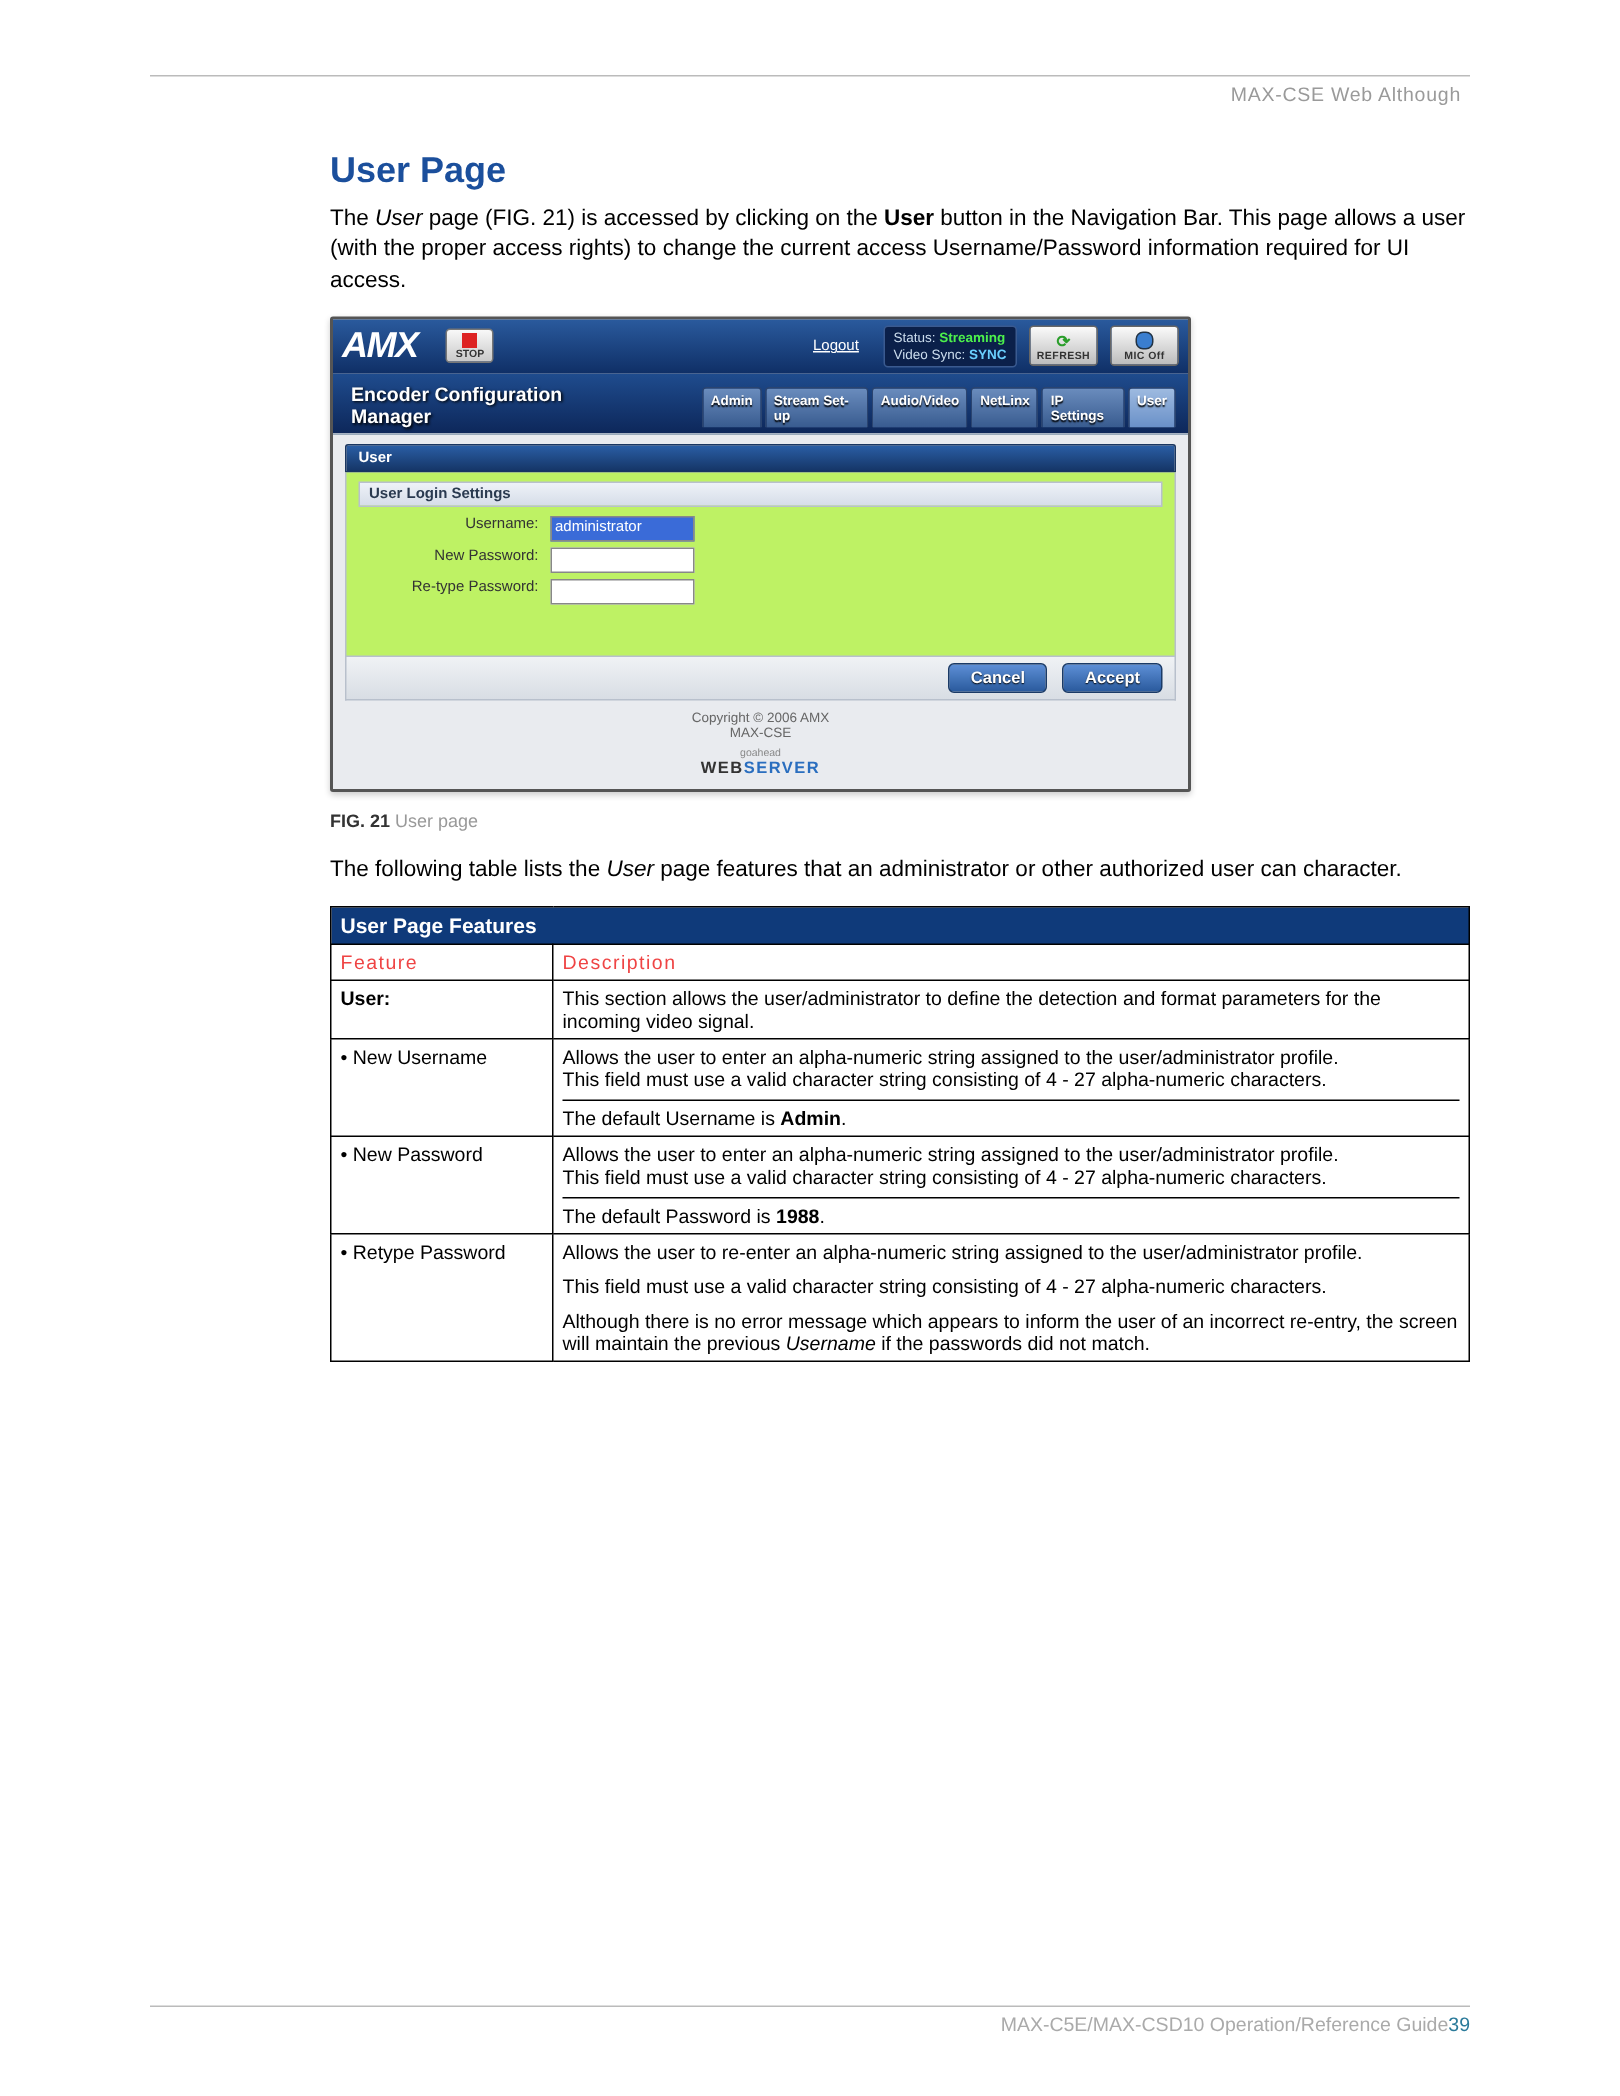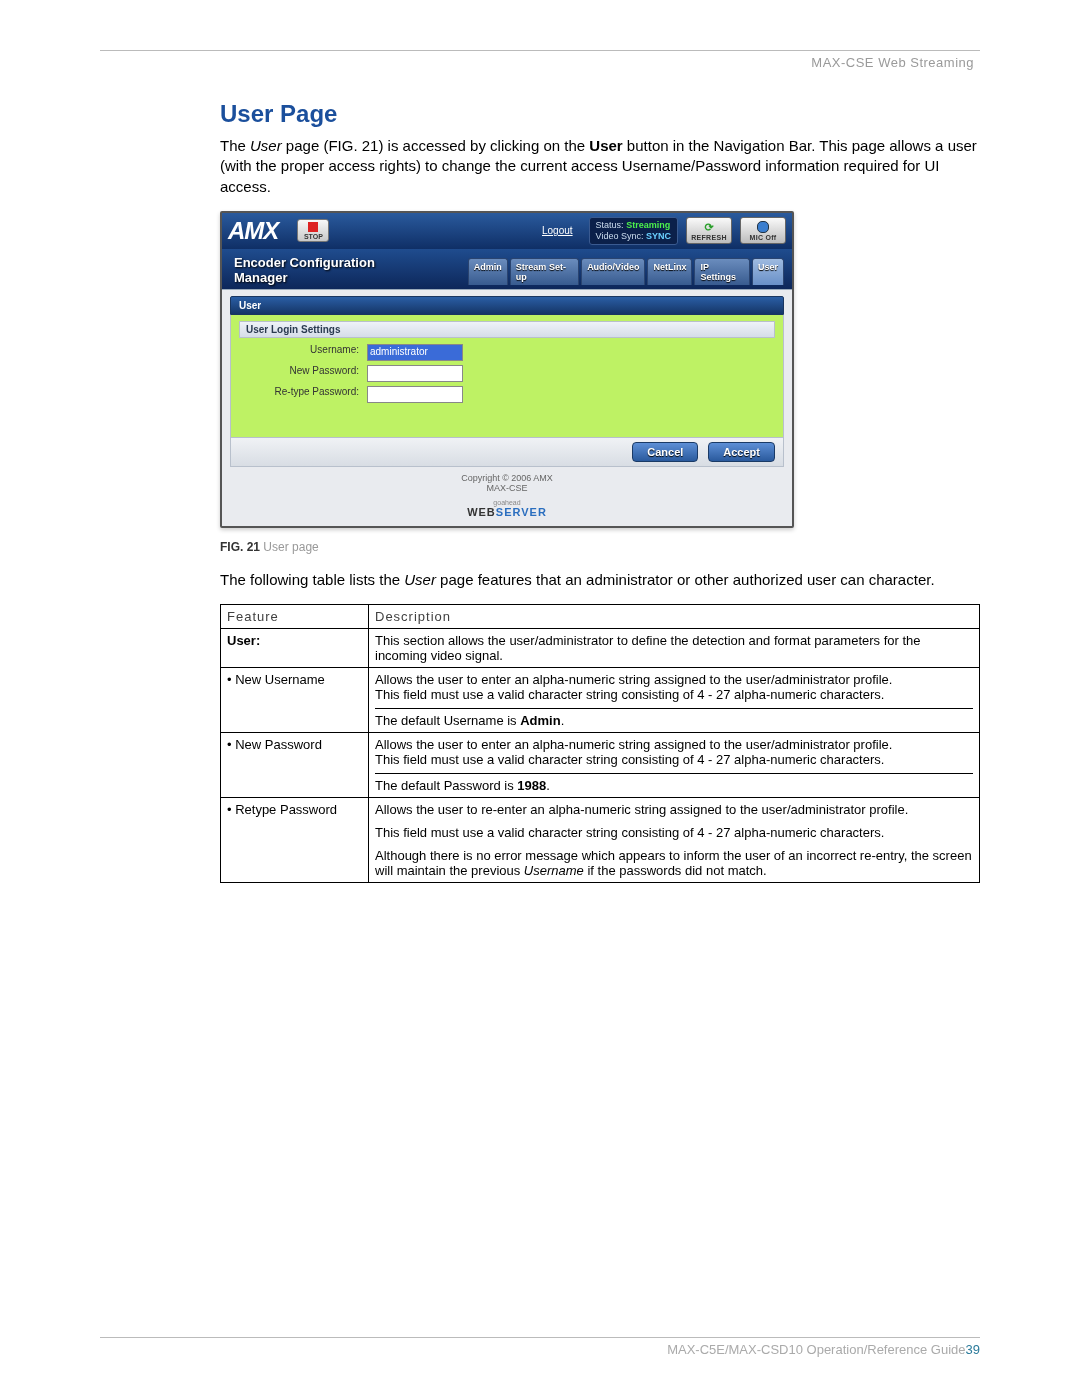--- a/index.html
+++ b/index.html
@@ -262,21 +262,21 @@
   table.features .title-row td {
     background: #0f3a7a;
     color: #fff;
     font-weight: bold;
     font-size: 14px;
     border: 1px solid #000;
   }
   table.features .head-row td {
     font-weight: normal;
     letter-spacing: 1px;
-    color: #404040;
+    color: #ef4444;
   }
   table.features td.col1 { width: 135px; }
   table.features td .sub-note {
     border-top: 1px solid #000;
     margin-top: 6px;
     padding-top: 4px;
   }
 
   .page-footer {
     position: absolute;
@@ -294,21 +294,21 @@
     color: #aaa;
     padding-top: 4px;
   }
   .page-num { color: #2a7a9a; }
 </style>
 </head>
 <body>
 
 <div class="page">
   <div class="header-line"></div>
-  <div class="header-right">MAX-CSE Web Streaming</div>
+  <div class="header-right">MAX-CSE Web Although</div>
 
   <div class="content">
     <h1 class="section-title">User Page</h1>
 
     <p class="body-text">
       <span>The </span><span class="italic">User</span><span> page (FIG. 21) is accessed by clicking on the </span><span class="bold">User</span><span> button in the Navigation Bar. This page allows a user (with the proper access rights) to change the current access Username/Password information required for UI access.</span>
     </p>
 
     <div class="app-frame">
       <div class="app-top">
@@ -384,20 +384,23 @@
       <span class="fig-num">FIG. 21</span>
       <span class="fig-text">User page</span>
     </div>
 
     <p class="body-text" style="margin-top:16px;">
       <span>The following table lists the </span><span class="italic">User</span><span> page features that an administrator or other authorized user can character.</span>
     </p>
 
     <table class="features">
       <tbody>
+          <tr class="title-row">
+            <td colspan="2">User Page Features</td>
+          </tr>
       <tr class="head-row">
         <td class="col1">Feature</td>
         <td>Description</td>
       </tr>
       <tr>
         <td class="col1"><span class="bold">User:</span></td>
         <td>This section allows the user/administrator to define the detection and format parameters for the incoming video signal.</td>
       </tr>
       <tr>
         <td class="col1">• New Username</td>

